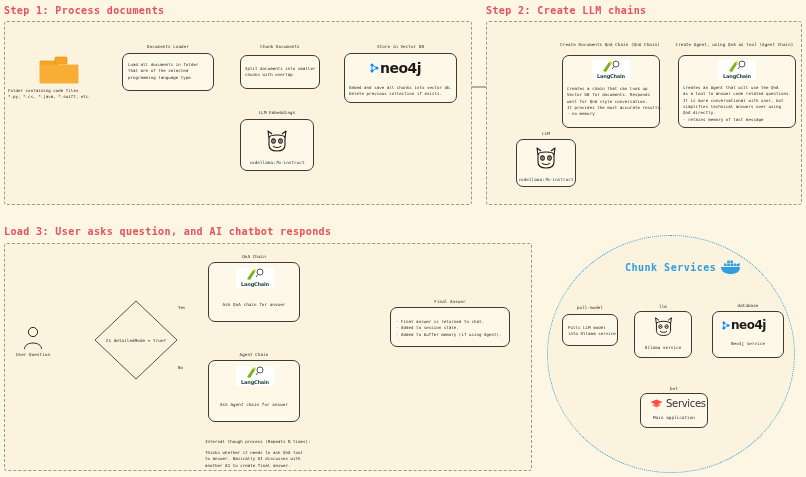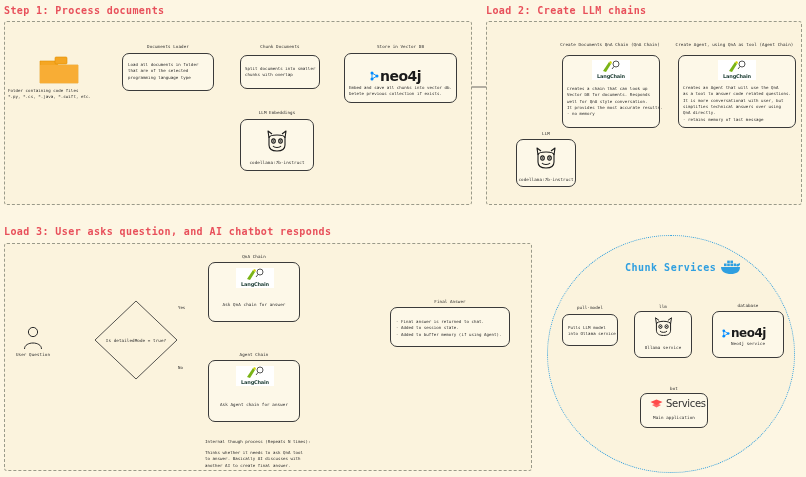--- a/index.html
+++ b/index.html
@@ -68,21 +68,20 @@
   
   .folder { position: absolute; }
   
   .neo4j-mark {
     position: absolute;
     display: flex; align-items: center;
     font-family: "DejaVu Sans", "Liberation Sans", sans-serif;
     font-weight: bold;
     color: #1a1a1a;
     letter-spacing: -0.5px;
-    margin-top: 8px;
   }
   
   .langchain {
     position: absolute;
     display: flex; flex-direction: column; align-items: center;
     background: #ffffff;
   }
   .lc-text {
     font-family: "DejaVu Sans", "Liberation Sans", sans-serif;
     font-size: 5px; color: #1c3d34; font-weight: bold;
@@ -218,21 +217,21 @@
         <ellipse cx="9.5" cy="13" rx="1.8" ry="2.1"></ellipse>
         <ellipse cx="16.5" cy="13" rx="1.8" ry="2.1"></ellipse>
         <path d="M9,18 C10.5,20 15.5,20 17,18"></path>
       </g>
       <circle cx="9.5" cy="13" r="0.8" fill="#1a1a1a"></circle>
       <circle cx="16.5" cy="13" r="0.8" fill="#1a1a1a"></circle>
     </svg>
   </div>
   <div class="node-label" style="left:240px; top:160px; width:74px;">codellama:7b-instruct</div>
 
-  <div class="step-title" style="left:486px; top:5px;">Load 2: Create LLM chains</div>
+  <div class="step-title" style="left:486px; top:5px;">Step 2: Create LLM chains</div>
   <div class="region" style="left:486px; top:21px; width:316px; height:184px;"></div>
 
   <div class="node-label" style="left:540px; top:42px; width:140px;">Create Documents QnA Chain (QnA Chain)</div>
   <div class="node" style="left:562px; top:55px; width:98px; height:73px;"></div>
   <div class="langchain" style="left:592px; top:60px; width:38px; height:20px;">
     <svg width="22" height="13" viewBox="0 0 22 13">
       <path d="M3,11 L9,2 L11,4 L6,12 Z" fill="#7ab317"></path>
       <path d="M9,2 L11,1 L12,3 L11,4 Z" fill="#d4d400"></path>
       <circle cx="16" cy="4" r="3" fill="none" stroke="#555" stroke-width="1"></circle>
       <line x1="14" y1="6.5" x2="12" y2="9" stroke="#555" stroke-width="1"></line>

